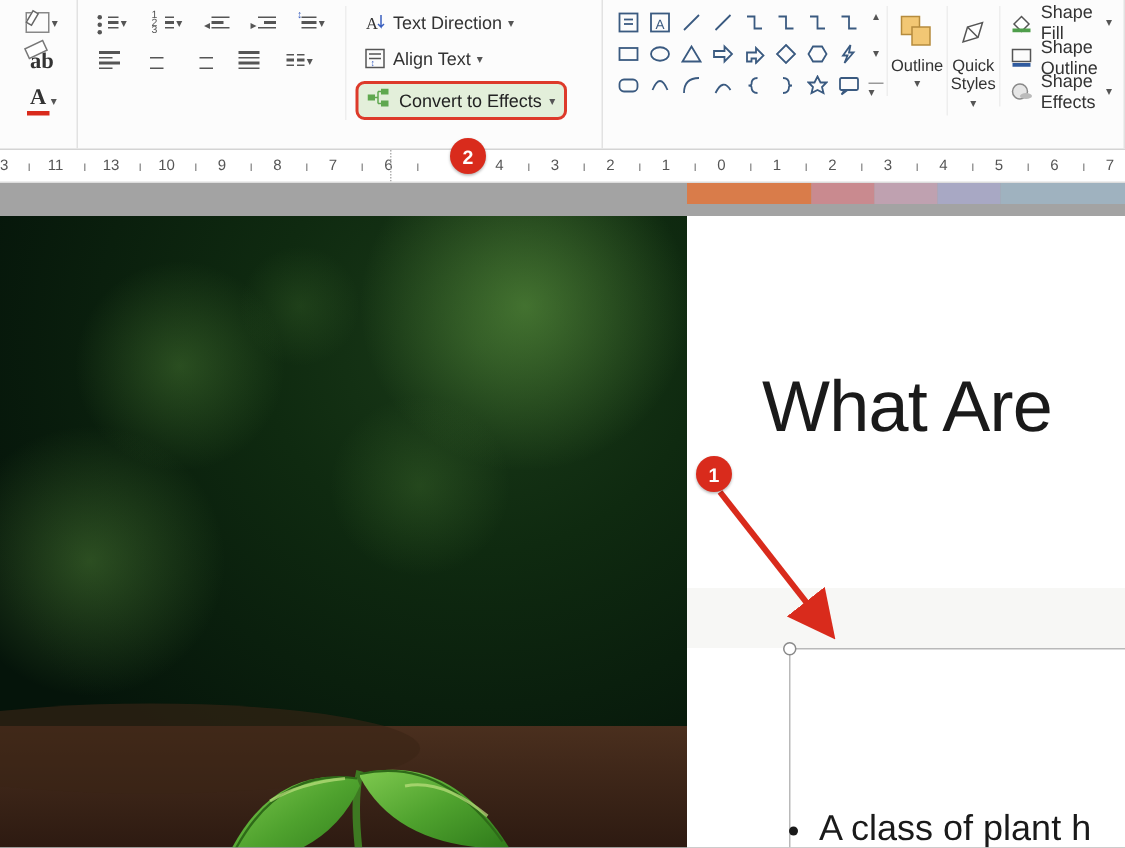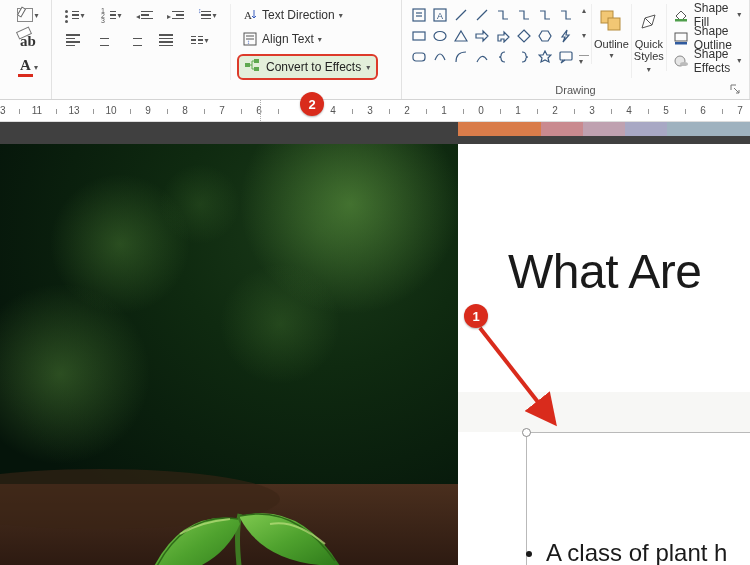--- a/index.html
+++ b/index.html
@@ -175,21 +175,21 @@
 .ruler-unit::before { left:50%; }
 .ruler-unit::after { display:none; }
 .ruler-dotted {
   position:absolute; left:260px; top:0; bottom:0; border-left:1px dotted #b0b0b0;
 }
 
 
 .canvas {
   position:relative;
   height:443px;
-  background:#404040;
+  background:#a3a3a3;
   overflow:hidden;
 }
 .color-bar {
   position:absolute; left:458px; top:0; right:0; height:14px;
   display:flex;
 }
 .color-bar span { height:100%; }
 .c1{flex:2;background:#d97c4a;}
 .c2{flex:1;background:#c98a8f;}
 .c3{flex:1;background:#bfa1b0;}
@@ -598,28 +598,20 @@
           <span class="ico">
             <svg width="16" height="14" viewBox="0 0 16 14">
                 <circle cx="7" cy="7" r="5" fill="#e6e6e6" stroke="#888"></circle>
                 <ellipse cx="11" cy="10" rx="4" ry="2" fill="#bbb" stroke="none"></ellipse>
               </svg>
           </span>
           <span>Shape Effects</span>
           <span class="chev">▾</span>
         </div>
       </div>
-    </div>
-    <div class="ribbon-group-label">
-      <span>Drawing</span>
-      <span class="dialog-launcher">
-        <svg width="10" height="10" viewBox="0 0 10 10">
-            <path d="M1 1 h5 M1 1 v5 M4 4 l5 5 M9 6 v3 h-3" stroke="#777" fill="none"></path>
-          </svg>
-      </span>
     </div>
   </div>
 </div>
 
 <div class="ruler">
   <div class="ruler-track" id="ruler-track">
       <div class="ruler-unit">
         <span class="num">13</span>
       </div>
       <div class="ruler-unit">

